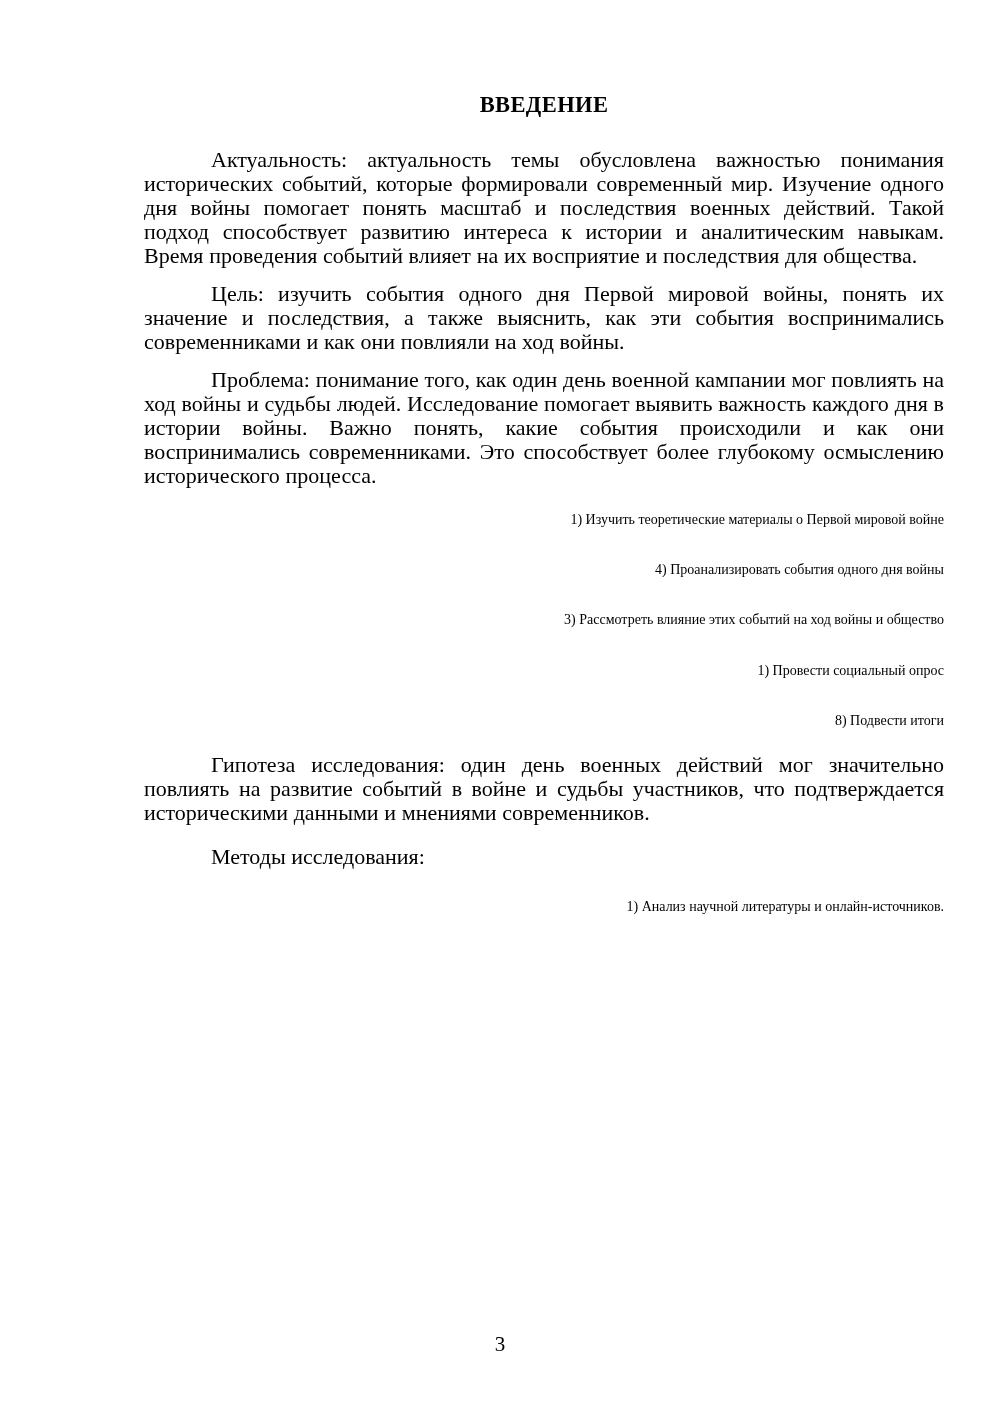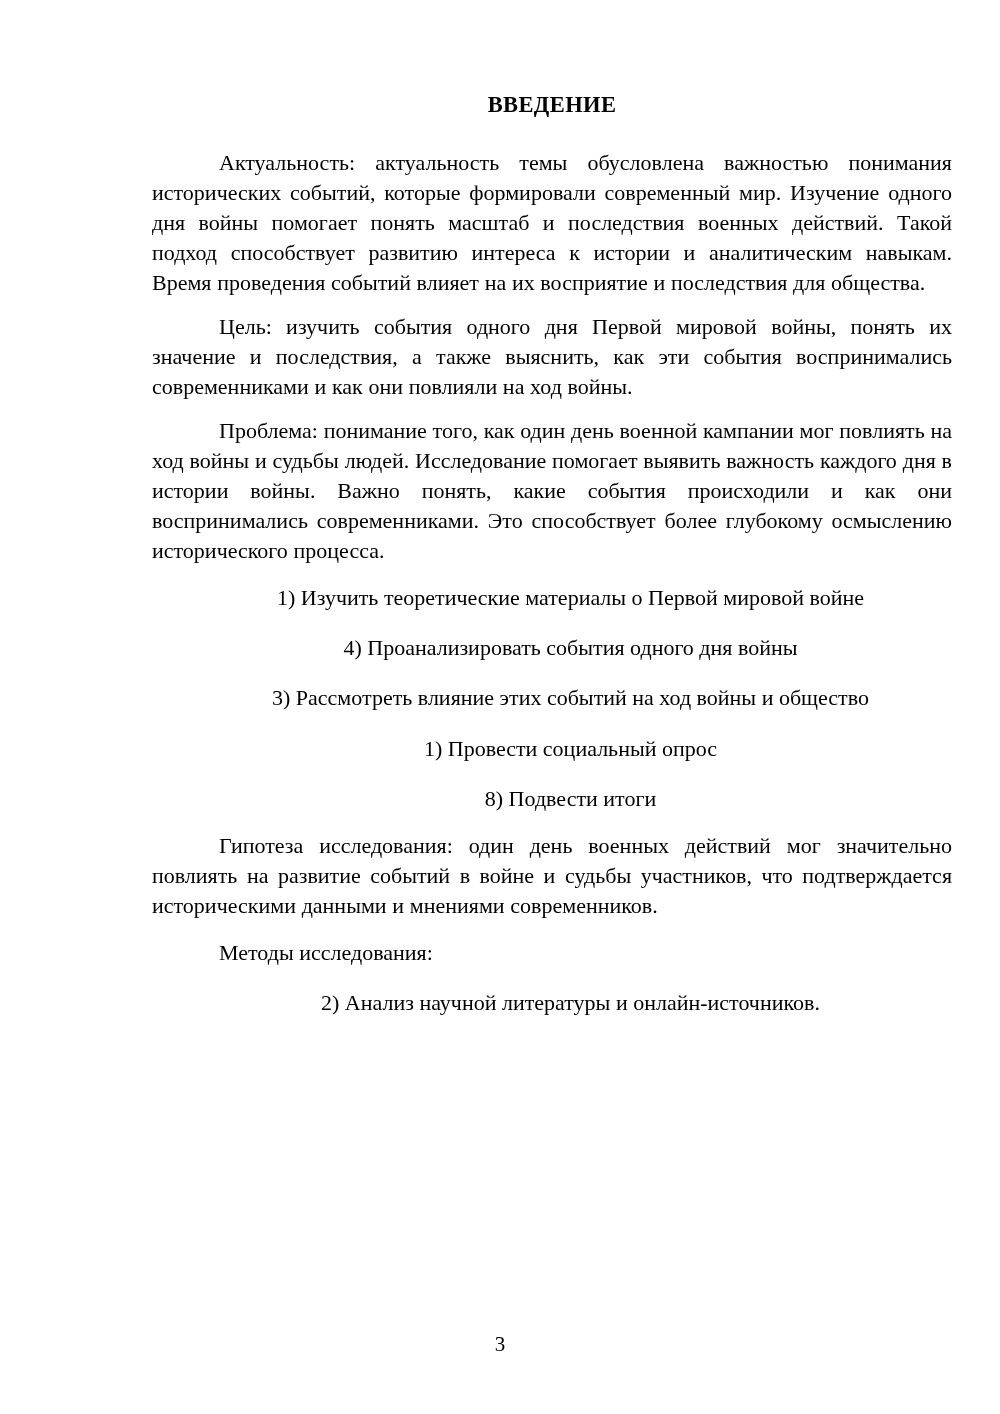--- a/index.html
+++ b/index.html
@@ -16,57 +16,57 @@
     position: relative;
     width: 1000px;
     height: 1414px;
     margin: 0 auto;
     background: #ffffff;
     overflow: hidden;
     box-sizing: border-box;
   }
   .content {
     position: absolute;
-    left: 152px;
+    left: 144px;
     top: 88px;
     width: 800px;
   }
   .doc-title {
     font-size: 22.5px;
     font-weight: bold;
     text-align: center;
     letter-spacing: 0.4px;
     line-height: 34px;
     margin: 0 0 26px 0;
   }
   .para {
     font-size: 22px;
-    line-height: 30px;
+    line-height: 24px;
     text-align: justify;
     text-justify: inter-word;
     text-indent: 67px;
     margin: 0 0 14px 0;
     word-spacing: 0.2px;
   }
   .subhead {
     font-size: 22px;
     line-height: 36.2px;
     text-align: left;
     text-indent: 67px;
     margin: 0 0 14px 0;
   }
   .list {
     list-style: none;
     margin: 0 0 14px 0;
     padding: 0;
   }
   .list-item {
-    font-size: 22px;
+    font-size: 14px;
     line-height: 36.2px;
-    text-align: center;
+    text-align: right;
     text-indent: 37px;
     margin: 0 0 14px 0;
     white-space: nowrap;
   }
   .list-item:last-child {
     margin-bottom: 0;
   }
   .page-number {
     position: absolute;
     left: 0;
@@ -102,20 +102,20 @@
       <p class="list-item">8) Подвести итоги</p>
     </div>
 
 
 
     <p class="para">Гипотеза исследования: один день военных действий мог значительно повлиять на развитие событий в войне и судьбы участников, что подтверждается историческими данными и мнениями современников.</p>
 
     <p class="subhead">Методы исследования:</p>
 
     <div class="list">
-      <p class="list-item">2) Анализ научной литературы и онлайн-источников.</p>
+      <p class="list-item">1) Анализ научной литературы и онлайн-источников.</p>
     </div>
 
   </div>
 
   <div class="page-number">3</div>
 
 </div>
 
 </body></html>

